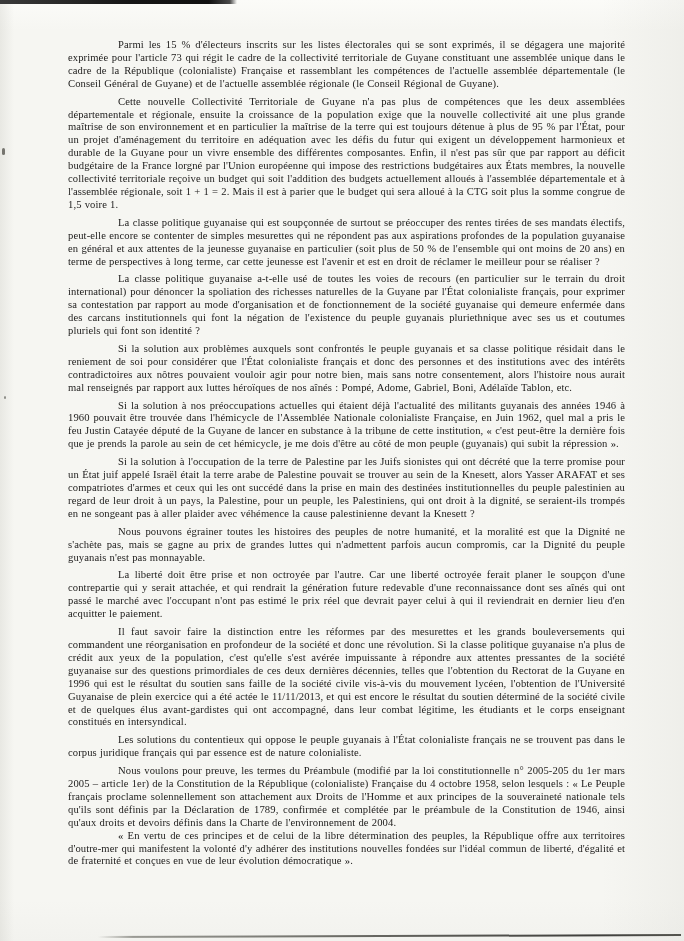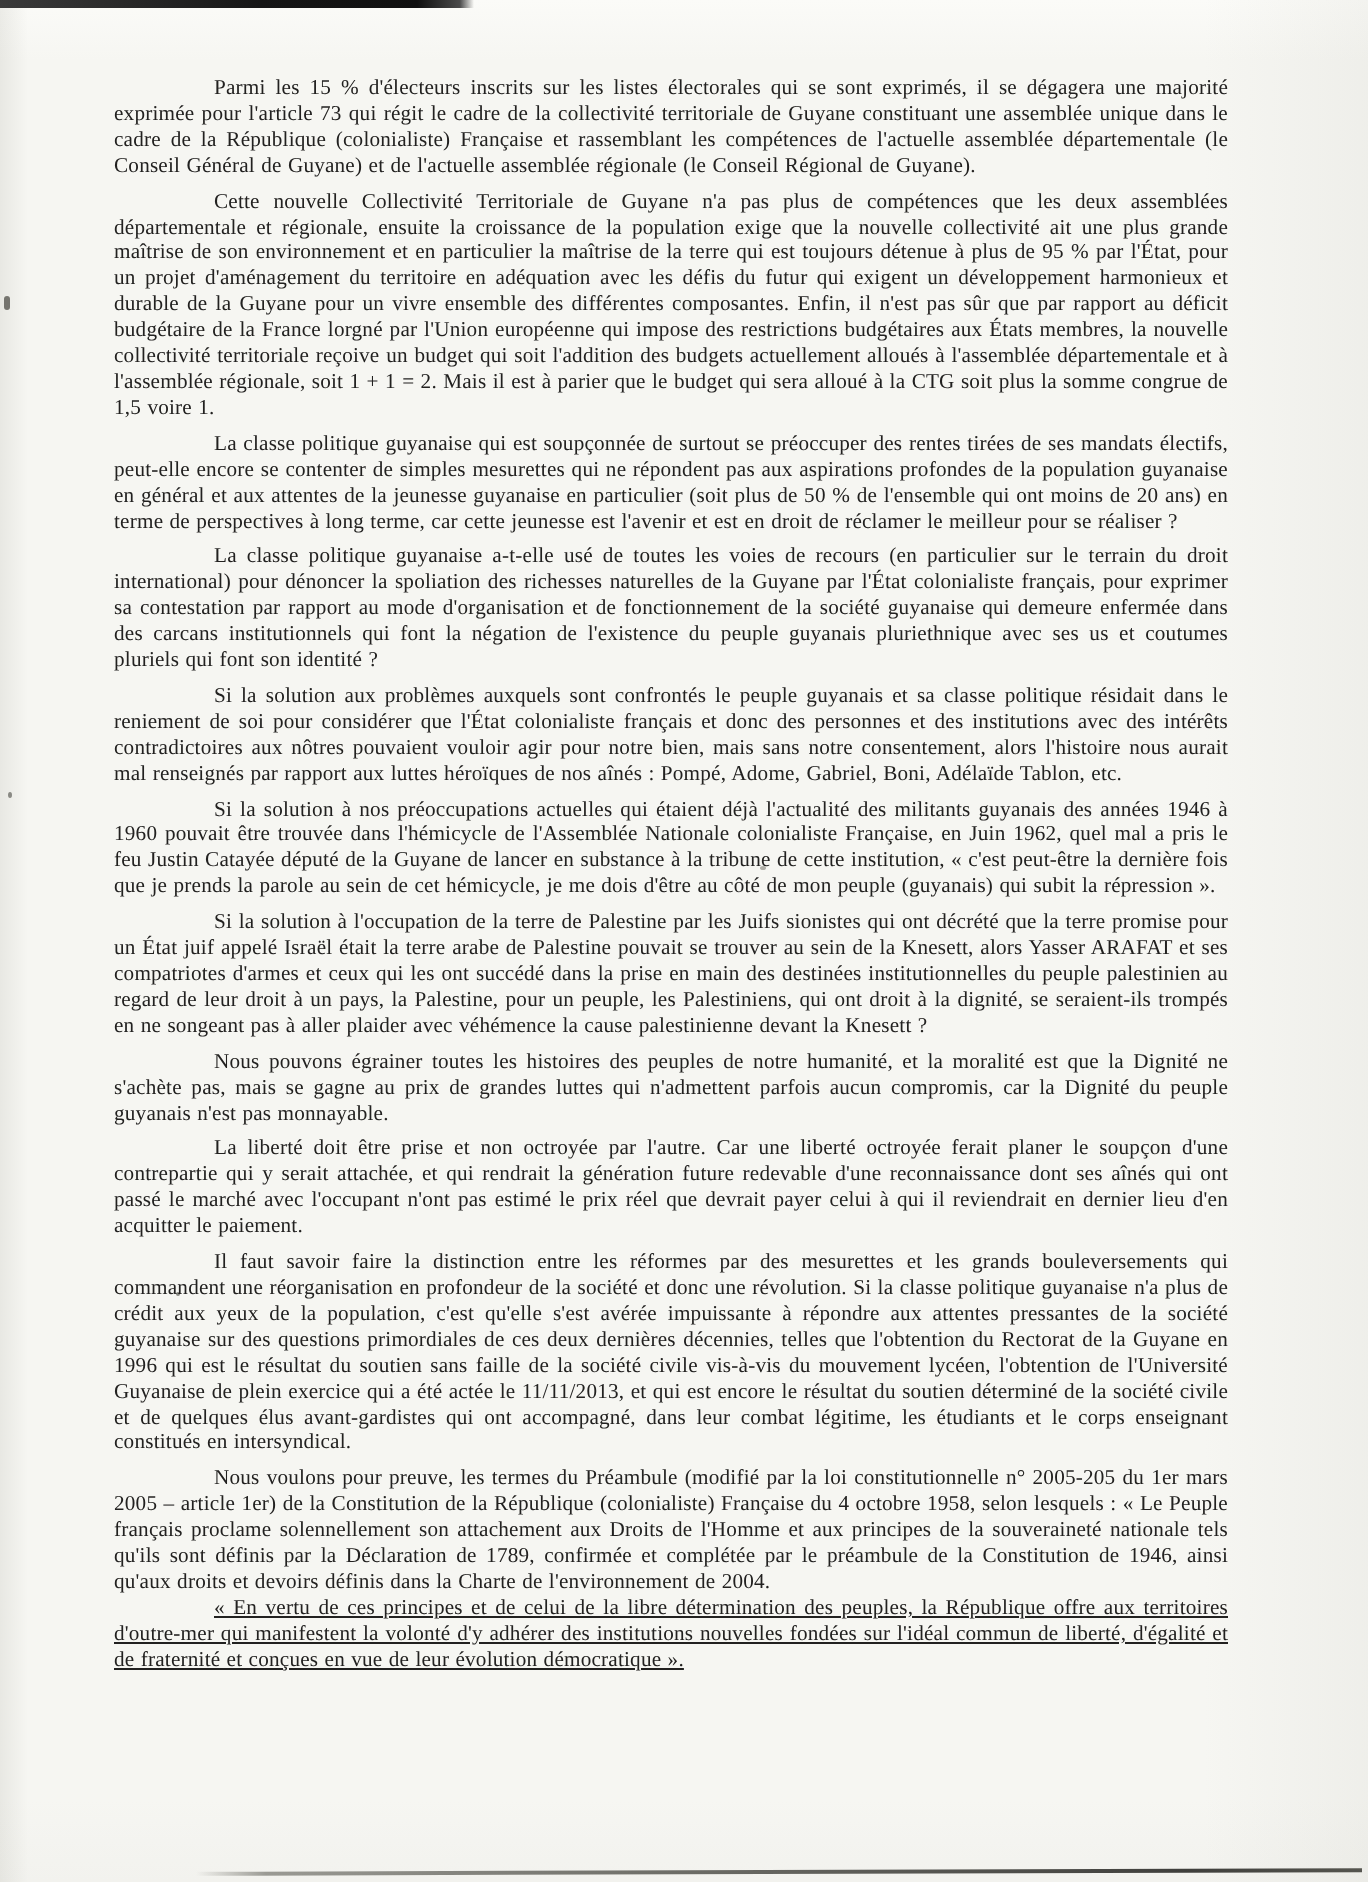--- a/index.html
+++ b/index.html
@@ -42,37 +42,36 @@
     bottom: 4px;
     left: 98px;
     right: 3px;
     height: 2px;
     transform: rotate(-0.18deg);
     background: linear-gradient(90deg, rgba(150,150,145,0) 0%, #9a9a94 6%, #6e6e68 40%, #3f3f3c 85%, #55554f 100%);
   }
   .text-block {
     position: absolute;
     top: 39px;
-    left: 57px;
+    left: 68px;
     width: 557px;
     font-family: "Liberation Serif", "DejaVu Serif", serif;
     font-size: 10.6px;
     line-height: 12.9px;
     color: #222120;
     text-align: justify;
     letter-spacing: 0.1px;
     word-spacing: 0.4px;
   }
   p.para {
     margin: 0 0 5px 0;
     text-indent: 50px;
   }
   p.para.cont {
     margin-top: -5px; 
-    text-decoration: underline;
   }
   .speck {
     position: absolute;
     background: #8a8a84;
     border-radius: 50%;
   }
   .speck.s1 { left: 2px;  top: 148px; width: 3px; height: 7px; border-radius: 2px; background:#76756f; }
   .speck.s2 { left: 4px;  top: 396px; width: 2px; height: 3px; }
   .speck.s3 { left: 88px; top: 646px; width: 2px; height: 2px; }
   .speck.s4 { left: 380px; top: 433px; width: 3px; height: 2px; background:#b0afa8; }
@@ -91,18 +90,19 @@
       <p class="para">Parmi les 15 % d'électeurs inscrits sur les listes électorales qui se sont exprimés, il se dégagera une majorité exprimée pour l'article 73 qui régit le cadre de la collectivité territoriale de Guyane constituant une assemblée unique dans le cadre de la République (colonialiste) Française et rassemblant les compétences de l'actuelle assemblée départementale (le Conseil Général de Guyane) et de l'actuelle assemblée régionale (le Conseil Régional de Guyane).</p>
       <p class="para">Cette nouvelle Collectivité Territoriale de Guyane n'a pas plus de compétences que les deux assemblées départementale et régionale, ensuite la croissance de la population exige que la nouvelle collectivité ait une plus grande maîtrise de son environnement et en particulier la maîtrise de la terre qui est toujours détenue à plus de 95 % par l'État, pour un projet d'aménagement du territoire en adéquation avec les défis du futur qui exigent un développement harmonieux et durable de la Guyane pour un vivre ensemble des différentes composantes. Enfin, il n'est pas sûr que par rapport au déficit budgétaire de la France lorgné par l'Union européenne qui impose des restrictions budgétaires aux États membres, la nouvelle collectivité territoriale reçoive un budget qui soit l'addition des budgets actuellement alloués à  l'assemblée  départementale et à l'assemblée régionale, soit 1 + 1 = 2. Mais il est à parier que le budget qui sera alloué à la CTG soit plus la somme congrue de 1,5 voire 1.</p>
       <p class="para">La classe politique guyanaise qui est soupçonnée de surtout se préoccuper des rentes tirées de ses mandats électifs, peut-elle encore se contenter de simples mesurettes qui ne répondent pas aux aspirations profondes de la population guyanaise en général et aux attentes de la jeunesse guyanaise en particulier (soit plus de 50 % de l'ensemble qui ont moins de 20 ans) en terme de perspectives à long terme, car cette jeunesse est l'avenir et est en droit de réclamer le meilleur pour se réaliser ?</p>
       <p class="para">La classe politique guyanaise a-t-elle usé de toutes les voies de recours (en particulier sur le terrain du droit international) pour dénoncer la spoliation des richesses naturelles de la Guyane par l'État colonialiste français, pour exprimer sa contestation par rapport au mode d'organisation et de fonctionnement de la société guyanaise qui demeure enfermée dans des carcans institutionnels qui font la négation de l'existence du peuple guyanais pluriethnique avec ses us et coutumes pluriels qui font son identité ?</p>
       <p class="para">Si la solution aux problèmes auxquels sont confrontés le peuple guyanais et sa classe politique résidait dans le reniement de soi pour considérer que l'État colonialiste français et donc des personnes et des institutions avec des intérêts contradictoires aux nôtres pouvaient vouloir agir pour notre bien, mais sans notre consentement, alors l'histoire nous aurait mal renseignés par rapport aux luttes héroïques de nos aînés : Pompé, Adome, Gabriel, Boni, Adélaïde Tablon, etc.</p>
       <p class="para">Si la solution à nos préoccupations actuelles qui étaient déjà l'actualité des militants guyanais  des années 1946 à 1960 pouvait être trouvée dans l'hémicycle de l'Assemblée Nationale colonialiste Française, en Juin 1962, quel mal a pris le feu Justin Catayée député de la Guyane de lancer en substance à la tribune de cette institution, « c'est peut-être la dernière fois que je prends la parole au sein de cet hémicycle, je me dois d'être au côté de mon peuple (guyanais) qui subit la répression ».</p>
       <p class="para">Si la solution à l'occupation de la terre de Palestine par les Juifs sionistes qui ont décrété que la terre promise pour un État juif appelé Israël était la terre arabe de Palestine pouvait se trouver au sein de la Knesett, alors Yasser ARAFAT et ses compatriotes d'armes et ceux qui les ont succédé dans la prise en main des destinées institutionnelles du peuple palestinien au regard de leur droit à un pays, la Palestine, pour un peuple, les Palestiniens, qui ont droit à la dignité, se seraient-ils trompés en ne songeant pas à aller plaider avec véhémence la cause palestinienne devant la Knesett ?</p>
       <p class="para">Nous pouvons égrainer toutes les histoires des peuples de notre humanité, et la moralité est que la Dignité ne s'achète pas, mais se gagne au prix de grandes luttes qui n'admettent parfois aucun compromis, car  la Dignité du peuple guyanais n'est pas monnayable.</p>
       <p class="para">La liberté doit être prise et non octroyée par l'autre. Car une liberté octroyée ferait planer le soupçon d'une contrepartie qui y serait attachée, et qui rendrait la génération future redevable d'une reconnaissance dont ses aînés qui ont passé le marché avec l'occupant n'ont pas estimé le prix réel que  devrait payer celui à qui il reviendrait en dernier lieu d'en acquitter le paiement.</p>
       <p class="para">Il faut savoir faire la distinction entre les réformes par des mesurettes et les grands bouleversements qui commandent une réorganisation en profondeur de la société et donc une révolution. Si la classe politique guyanaise n'a plus de crédit aux yeux de la population, c'est qu'elle s'est avérée impuissante à répondre aux attentes pressantes de la société guyanaise sur des questions primordiales de ces deux dernières décennies, telles que l'obtention du Rectorat de la Guyane en 1996 qui est le résultat du soutien sans faille de la société civile vis-à-vis du mouvement lycéen, l'obtention de l'Université Guyanaise de plein exercice qui a été actée le 11/11/2013, et qui est encore le résultat du soutien déterminé de la société civile et de quelques élus avant-gardistes qui ont accompagné, dans leur combat légitime,  les étudiants et le corps enseignant constitués en intersyndical.</p>
+      <p class="para">Les solutions du contentieux qui oppose le peuple guyanais à l'État colonialiste français ne se trouvent pas dans le corpus juridique français qui par essence est de nature colonialiste.</p>
       <p class="para">Nous voulons pour preuve, les termes du Préambule (modifié par la loi constitutionnelle n° 2005-205 du 1er mars 2005 – article 1er) de la Constitution de la République (colonialiste) Française du 4 octobre 1958, selon lesquels : « Le Peuple français proclame solennellement son attachement aux Droits de l'Homme et aux principes de la souveraineté nationale tels qu'ils sont définis par la Déclaration de 1789, confirmée et complétée par le préambule de la Constitution de 1946, ainsi qu'aux droits et devoirs définis dans la Charte de l'environnement de 2004.</p>
       <p class="para cont">« En vertu de ces principes et de celui de la libre détermination des peuples, la République offre aux territoires d'outre-mer qui manifestent la volonté d'y adhérer des institutions nouvelles fondées sur l'idéal commun de liberté, d'égalité et de fraternité et conçues en vue de leur évolution démocratique ».</p>
     </div>
 
   <div class="scan-line-bottom"></div>
 </div>
 
 </body></html>

